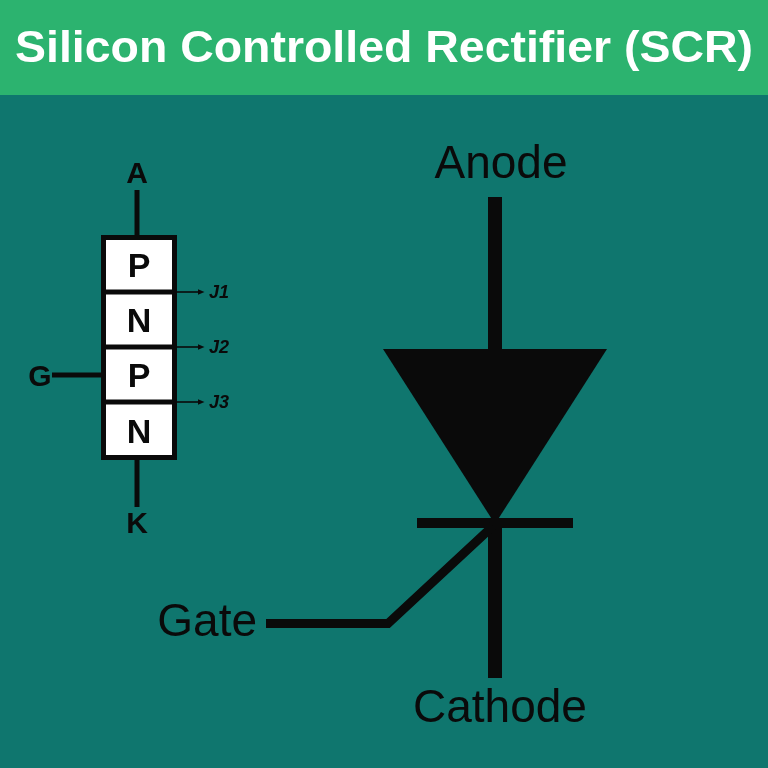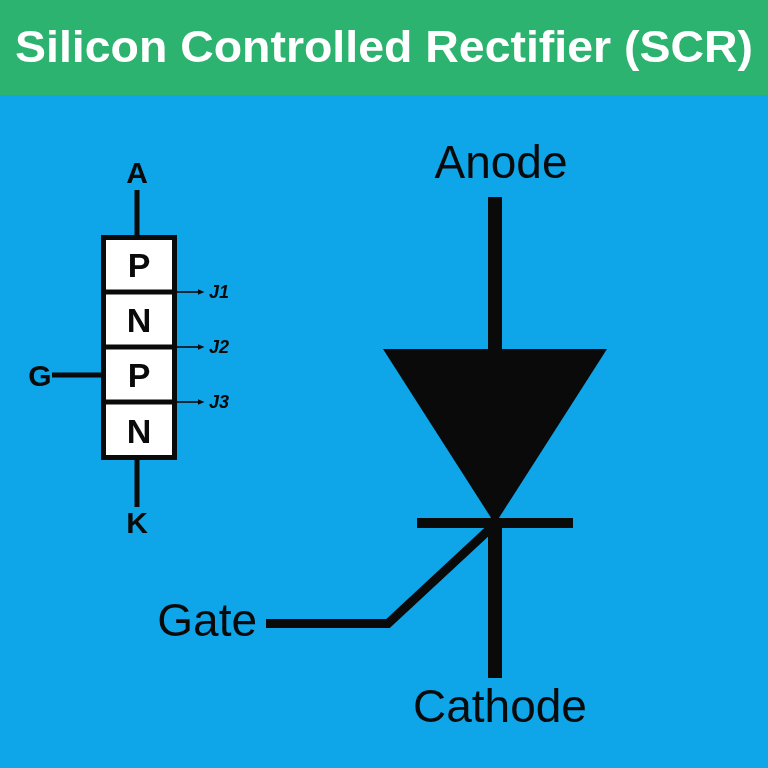--- a/index.html
+++ b/index.html
@@ -1,20 +1,20 @@
 <!DOCTYPE html>
 <html><head>
 <meta charset="utf-8">
 <style>
   html, body { margin: 0; padding: 0; background: #ffffff; }
   .page {
     position: relative;
     width: 768px;
     height: 768px;
-    background: #0ea5e9;
+    background: #0f766e;
     overflow: hidden;
     font-family: "Liberation Sans", sans-serif;
   }
   svg { display: block; }
   .hdr-title {
     font-family: "Liberation Sans", sans-serif;
     font-weight: bold;
   }
   .term-label {
     font-family: "Liberation Sans", sans-serif;

